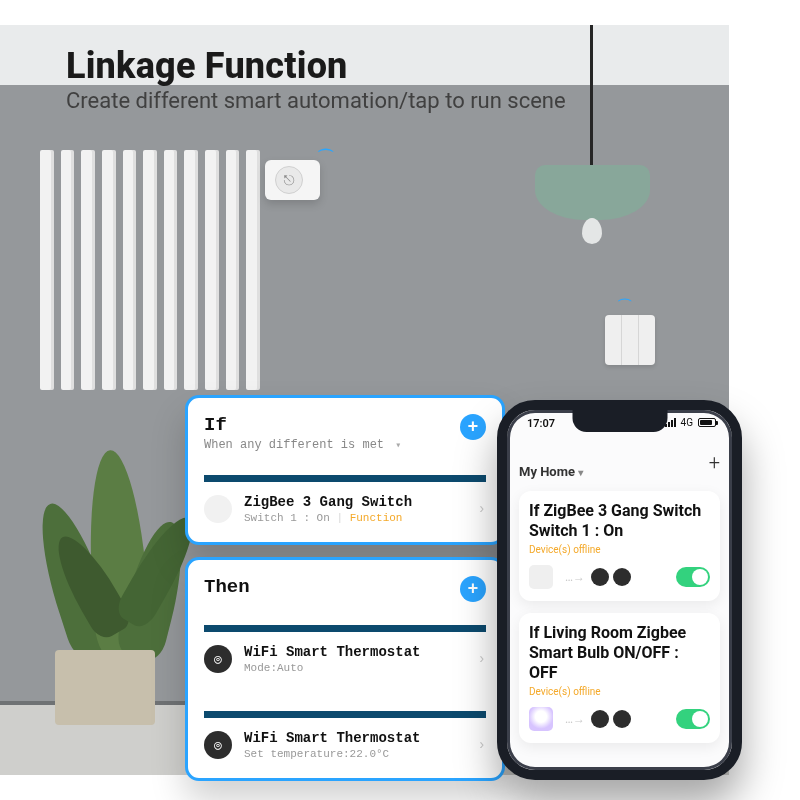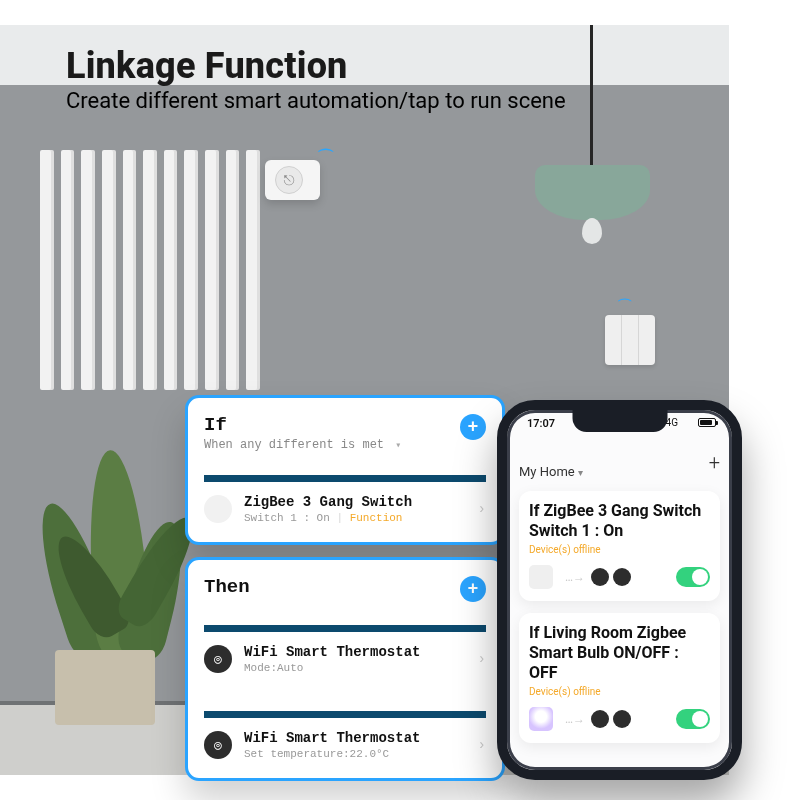--- a/index.html
+++ b/index.html
@@ -39,21 +39,21 @@
   .wall-switch .rocker:last-child { border-right:none; }
   .switch-signal { position:absolute; top:298px; left:618px; font-size:14px; color:#2aa6ff; }
 
   
   .pot { position:absolute; bottom:75px; left:55px; width:100px; height:75px; background:#c7bfac; border-radius:4px; }
   .plant { position:absolute; bottom:140px; left:30px; width:180px; height:260px; }
   .leaf { position:absolute; background:#4d6f3b; border-radius:60% 60% 40% 40% / 80% 80% 20% 20%; }
 
   
   .headline { position:absolute; top:45px; left:66px; font-size:36px; font-weight:800; color:#1a1a1a; letter-spacing:0.2px; }
-  .subhead { position:absolute; top:88px; left:66px; font-size:22px; color:#000000; }
+  .subhead { position:absolute; top:88px; left:66px; font-size:22px; color:#404040; }
 
   
   .callout { position:absolute; top:395px; left:185px; width:320px;font-family:Liberation Mono, monospace; }
   .card { background:#ffffff; border:3.5px solid #2aa4ff; border-radius:14px; padding:16px 16px 4px 16px; box-shadow:0 20px 35px rgba(0,0,0,0.18); margin-bottom:12px; }
   .card-header { display:flex; align-items:flex-start; justify-content:space-between; }
   .card-title { font-size:19px; font-weight:700; color:#111; }
   .card-sub { font-size:12px; color:#888; margin-top:2px; }
   .card-sub .caret { margin-left:4px; color:#aaa; font-size:10px; }
   .plus-btn { width:26px; height:26px; border-radius:50%; background:#2aa4ff; color:#fff; display:flex; align-items:center; justify-content:center; font-size:18px; font-weight:700; }
   .row { display:flex; align-items:center; padding:12px 0 14px 0; border-top:7px solid #0c4a6e; margin-top:23px; }
@@ -64,24 +64,24 @@
   .row .txt .t1 { font-size:14px; font-weight:600; color:#111; }
   .row .txt .t2 { font-size:11px; color:#999; margin-top:2px; }
   .row .txt .t2 .offline { color:#f4a92a; font-weight:500; }
   .row .chev { color:#ccc; font-size:14px; }
 
   
   .phone { position:absolute; top:400px; left:497px; width:245px; height:380px; background:#fbfbfc; border-radius:38px; border:10px solid #1a1e26; box-shadow:0 25px 40px rgba(0,0,0,0.35), inset 0 0 0 3px #3b3f4a; overflow:hidden; }
   .notch { position:absolute; top:0; left:50%; transform:translateX(-50%); width:95px; height:22px; background:#1a1e26; border-radius:0 0 14px 14px; z-index:5; }
   .statusbar { position:absolute; top:5px; left:0; right:0; height:20px; font-size:11px; color:#111; }
   .statusbar .time { position:absolute; left:20px; top:2px; font-weight:600; }
-  .statusbar .right { position:absolute; right:16px; top:2px; display:flex; gap:20px; align-items:center; }
+  .statusbar .right { position:absolute; right:16px; top:2px; display:flex; gap:5px; align-items:center; }
   .phone-body { position:absolute; top:34px; left:0; right:0; bottom:0; padding:0 12px; }
   .home-row { display:flex; justify-content:space-between; align-items:center; font-size:13px; color:#333; }
-  .home-row .home { font-weight:400;margin-top:20px; }
+  .home-row .home { font-weight:700;margin-top:20px; }
   .home-row .plus { font-size:20px; font-weight:300; }
   .tabs { display:flex; gap:16px; margin-top:8px; font-size:13px; }
   .tabs .tab.active { color:#111; font-weight:700; border-bottom:3px solid #111; padding-bottom:4px; }
   .tabs .tab { color:#b7b7b7; padding-bottom:4px; }
 
   .auto-card { background:#fff; border-radius:12px; padding:10px 10px 12px 10px; margin-top:12px; box-shadow:0 4px 14px rgba(0,0,0,0.07); }
   .auto-title { font-size:16px; font-weight:700; color:#111; line-height:1.25; }
   .auto-sub { font-size:10px; color:#f4a92a; margin-top:3px; }
   .auto-row { display:flex; align-items:center; margin-top:10px; }
   .auto-row .dev { width:24px; height:24px; background:#efefef; border-radius:5px; margin-right:8px; }

